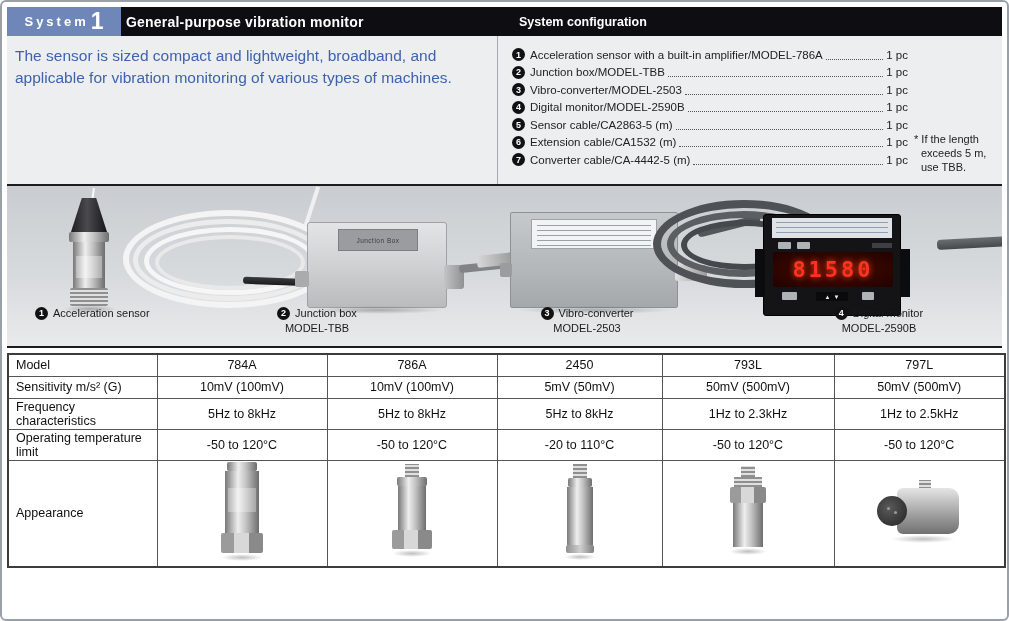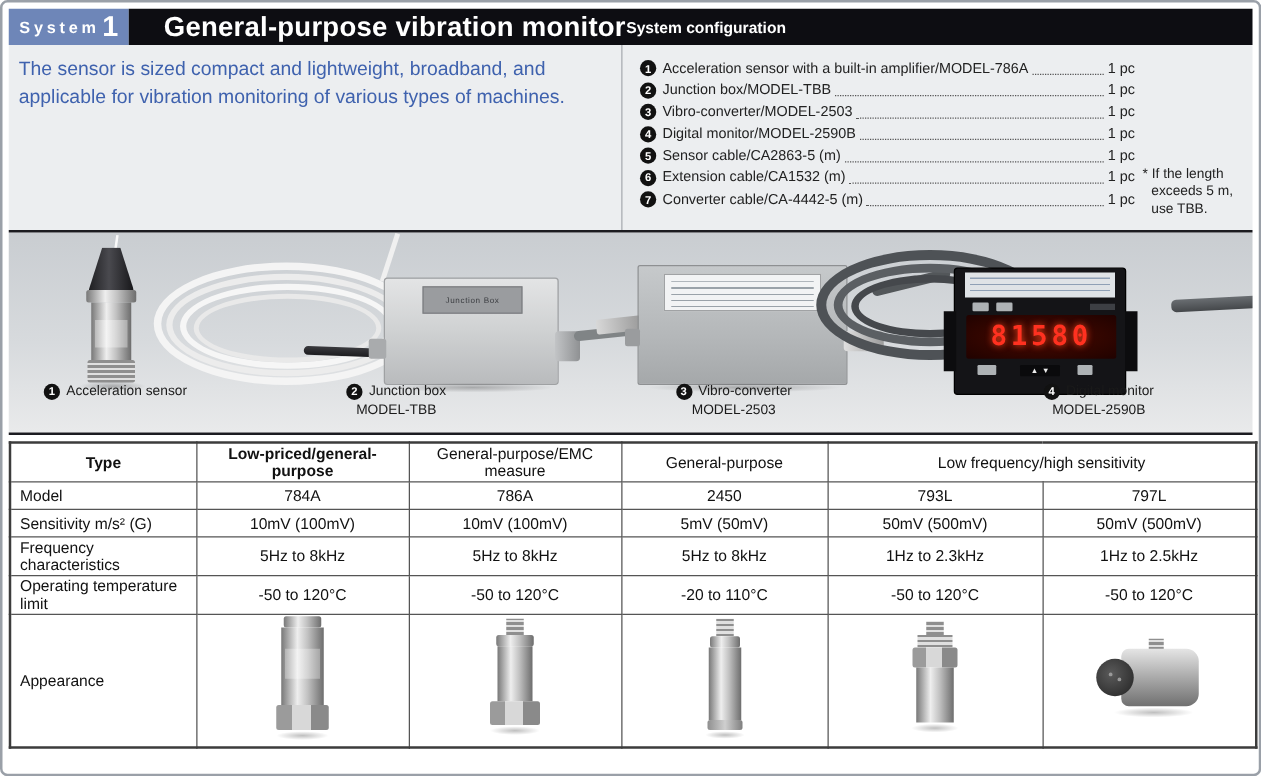--- a/index.html
+++ b/index.html
@@ -3,25 +3,25 @@
 <meta charset="utf-8">
 <style>
   * { margin:0; padding:0; box-sizing:border-box; }
   html,body { background:#ffffff; font-family:"Liberation Sans","DejaVu Sans",sans-serif; }
   .page {
     position:relative; width:1009px; height:621px; background:#fff;
     border:2px solid #9aa0a8; border-radius:6px; overflow:hidden; padding:5px;
   }
   
   .hdr { display:flex; height:29px; }
-  .sysbox { width:96px; background:#6e86b8; color:#fff; display:flex; align-items:center; justify-content:center;text-align:center; }
+  .sysbox { width:114px; background:#6e86b8; color:#fff; display:flex; align-items:center; justify-content:center;text-align:center; }
   .sysbox .word { font-size:13px; font-weight:bold; letter-spacing:3px; }
   .sysbox .num  { font-size:23px; font-weight:bold; line-height:1; margin-left:2px; }
   .blackbar { flex:1; background:#0d0d12; color:#fff; display:flex; align-items:center; position:relative; }
-  .main-title { font-size:22px; font-weight:bold; padding-left:28px; letter-spacing:.2px; }
+  .main-title { font-size:14px; font-weight:bold; padding-left:5px; letter-spacing:.2px; }
   .cfg-head { position:absolute; left:398px; font-size:12.5px; font-weight:bold; }
   
   .topsec { display:flex; height:148px; background:#eceef0; }
   .desc-col { width:498px; padding:9px 8px 0 8px; border-right:1px solid #a7abb0; }
   .desc-col p { color:#3f62ae; font-size:15.5px; line-height:22px; }
   .cfg-col { flex:1; display:flex; padding:10px 6px 0 14px; }
   .cfg-list { width:396px; }
   .cfg-row { display:flex; align-items:center; height:17.5px; font-size:11.5px; color:#222; }
   .cnum { display:inline-flex; align-items:center; justify-content:center; width:13px; height:13px;
           border-radius:50%; background:#111; color:#fff; font-size:9px; font-weight:bold;
@@ -230,27 +230,20 @@
   <table class="spec">
     <colgroup>
       <col style="width:149px">
         <col style="width:170px">
         <col style="width:170px">
       <col style="width:165px">
         <col style="width:172px">
         <col style="width:171px">
     </colgroup>
     <tbody>
-        <tr>
-      <th class="b">Type</th>
-      <th class="b">Low-priced/general-purpose</th>
-      <th>General-purpose/EMC measure</th>
-      <th>General-purpose</th>
-      <th colspan="2">Low frequency/high sensitivity</th>
-    </tr>
     <tr>
       <td class="lbl">Model</td>
       <td>784A</td>
       <td>786A</td>
       <td>2450</td>
       <td>793L</td>
       <td>797L</td>
     </tr>
     <tr>
       <td class="lbl">Sensitivity m/s² (G)</td>

